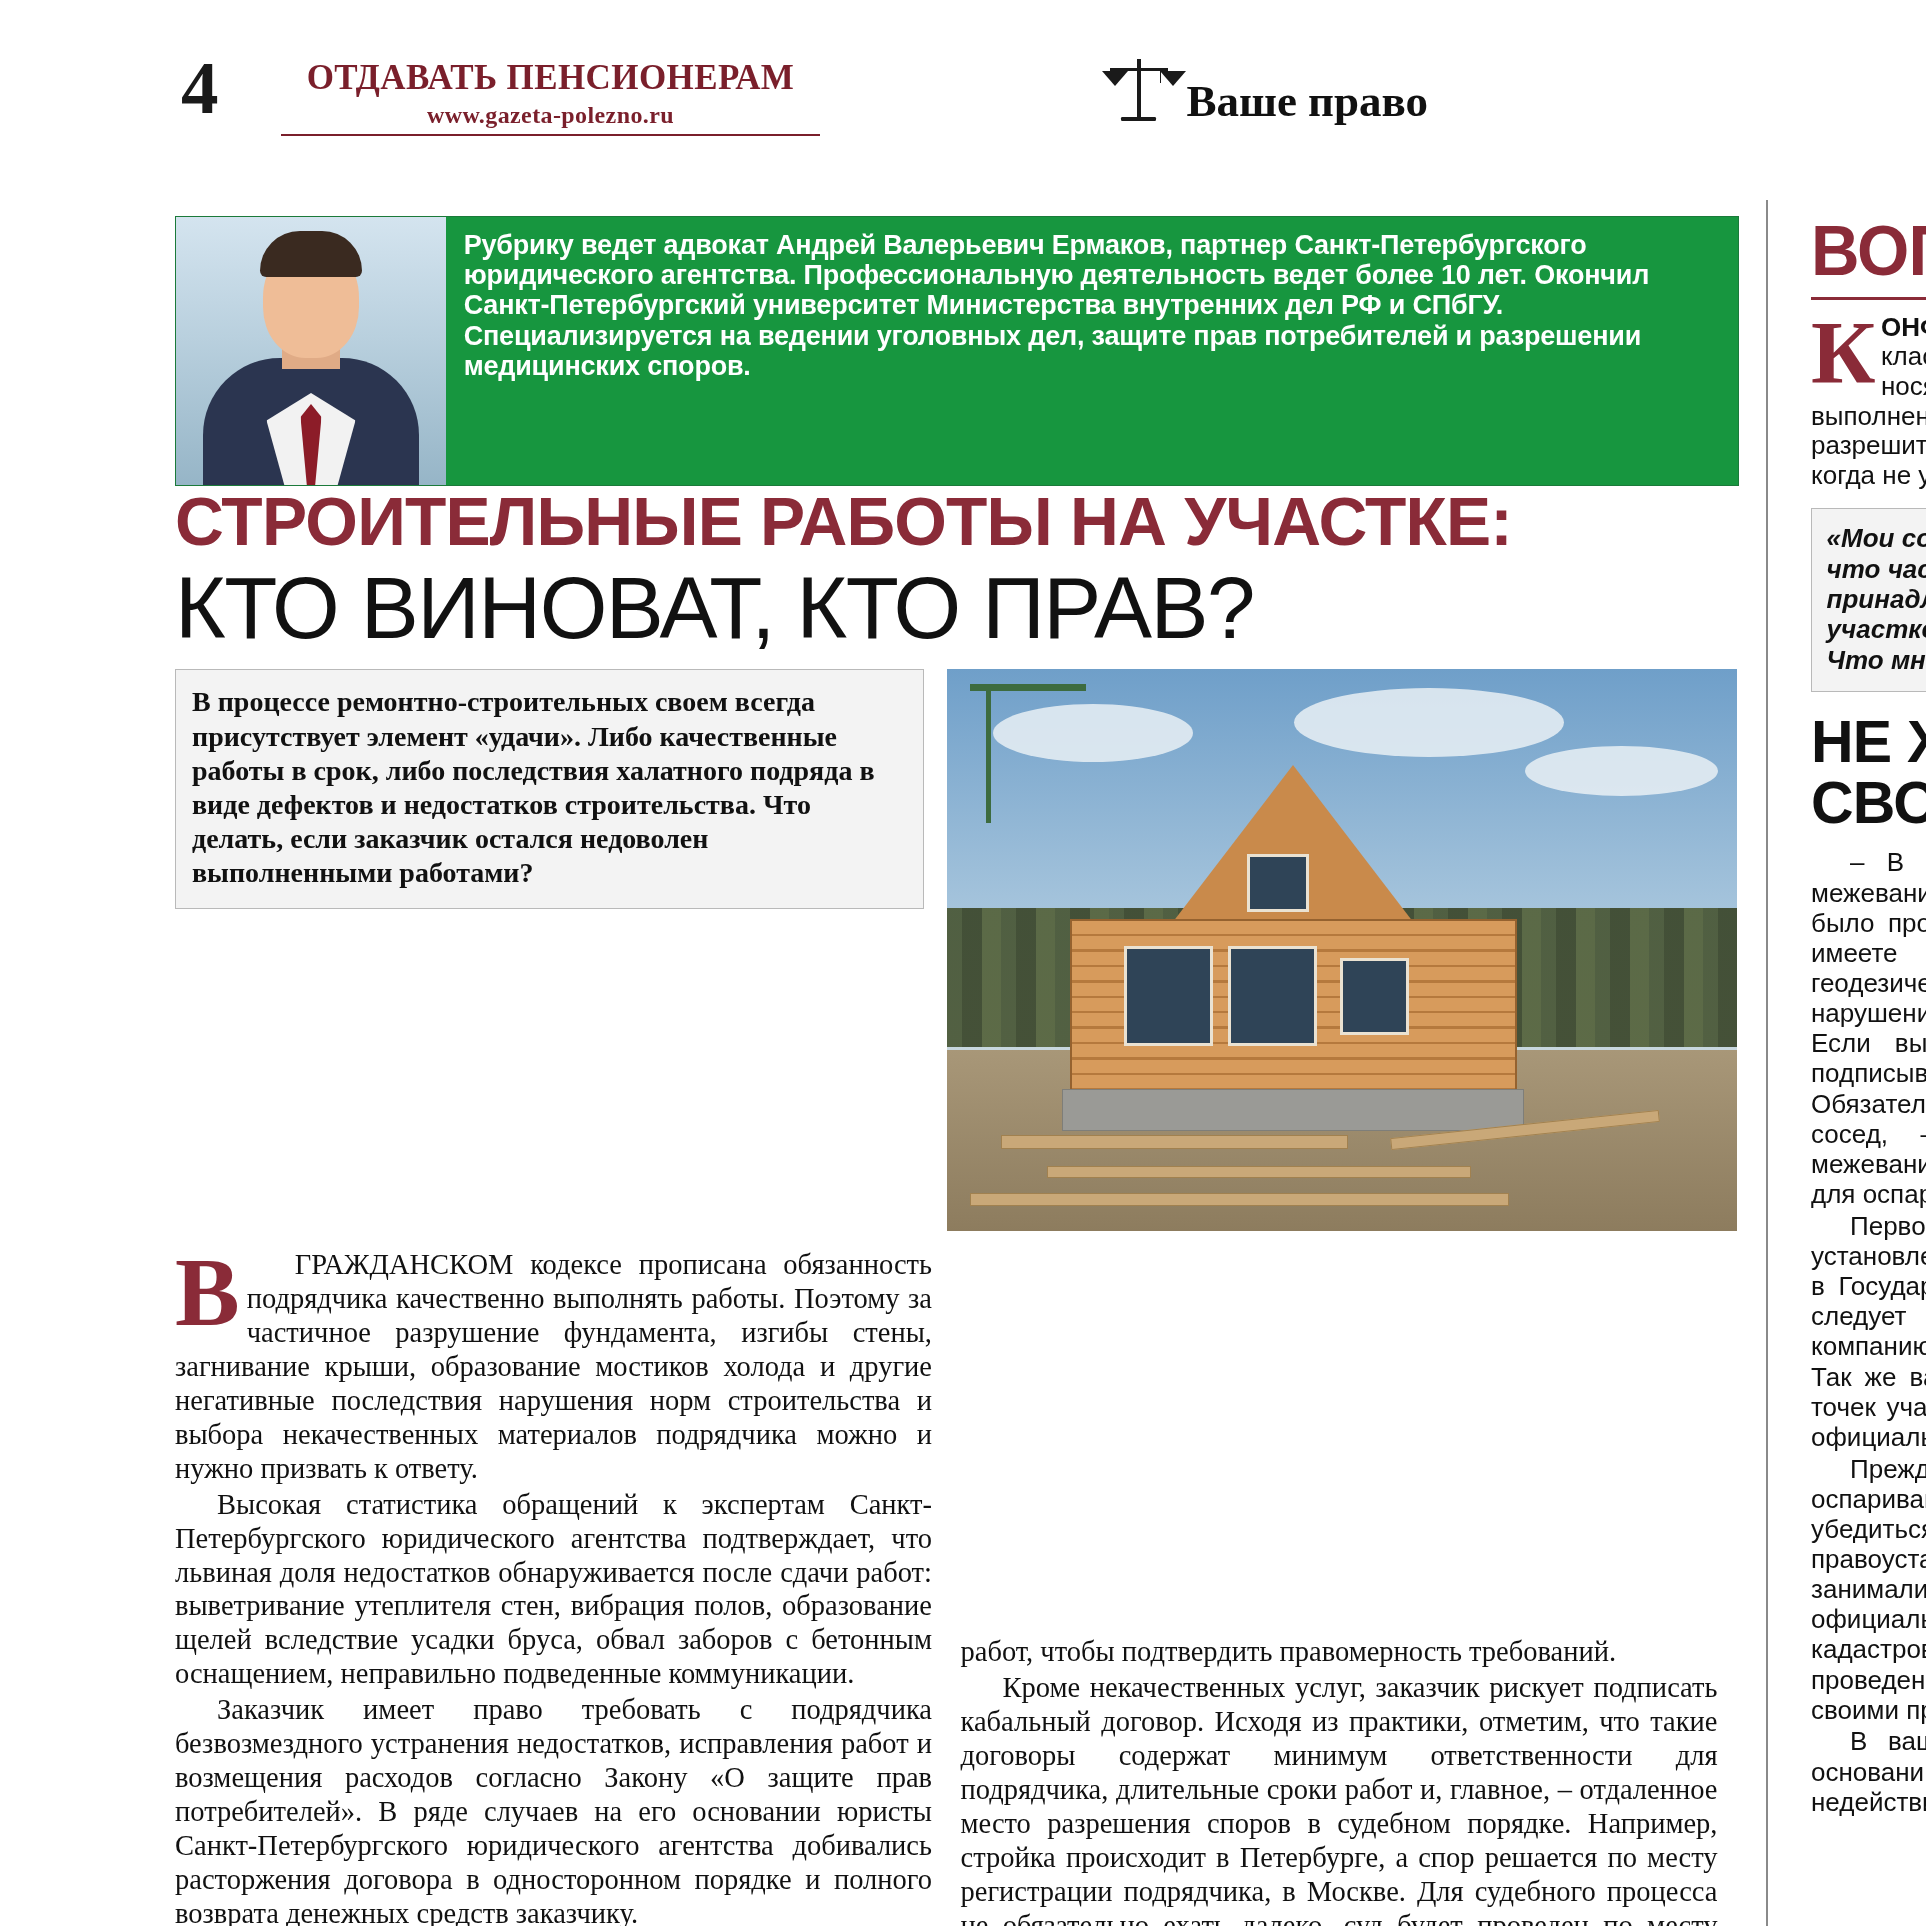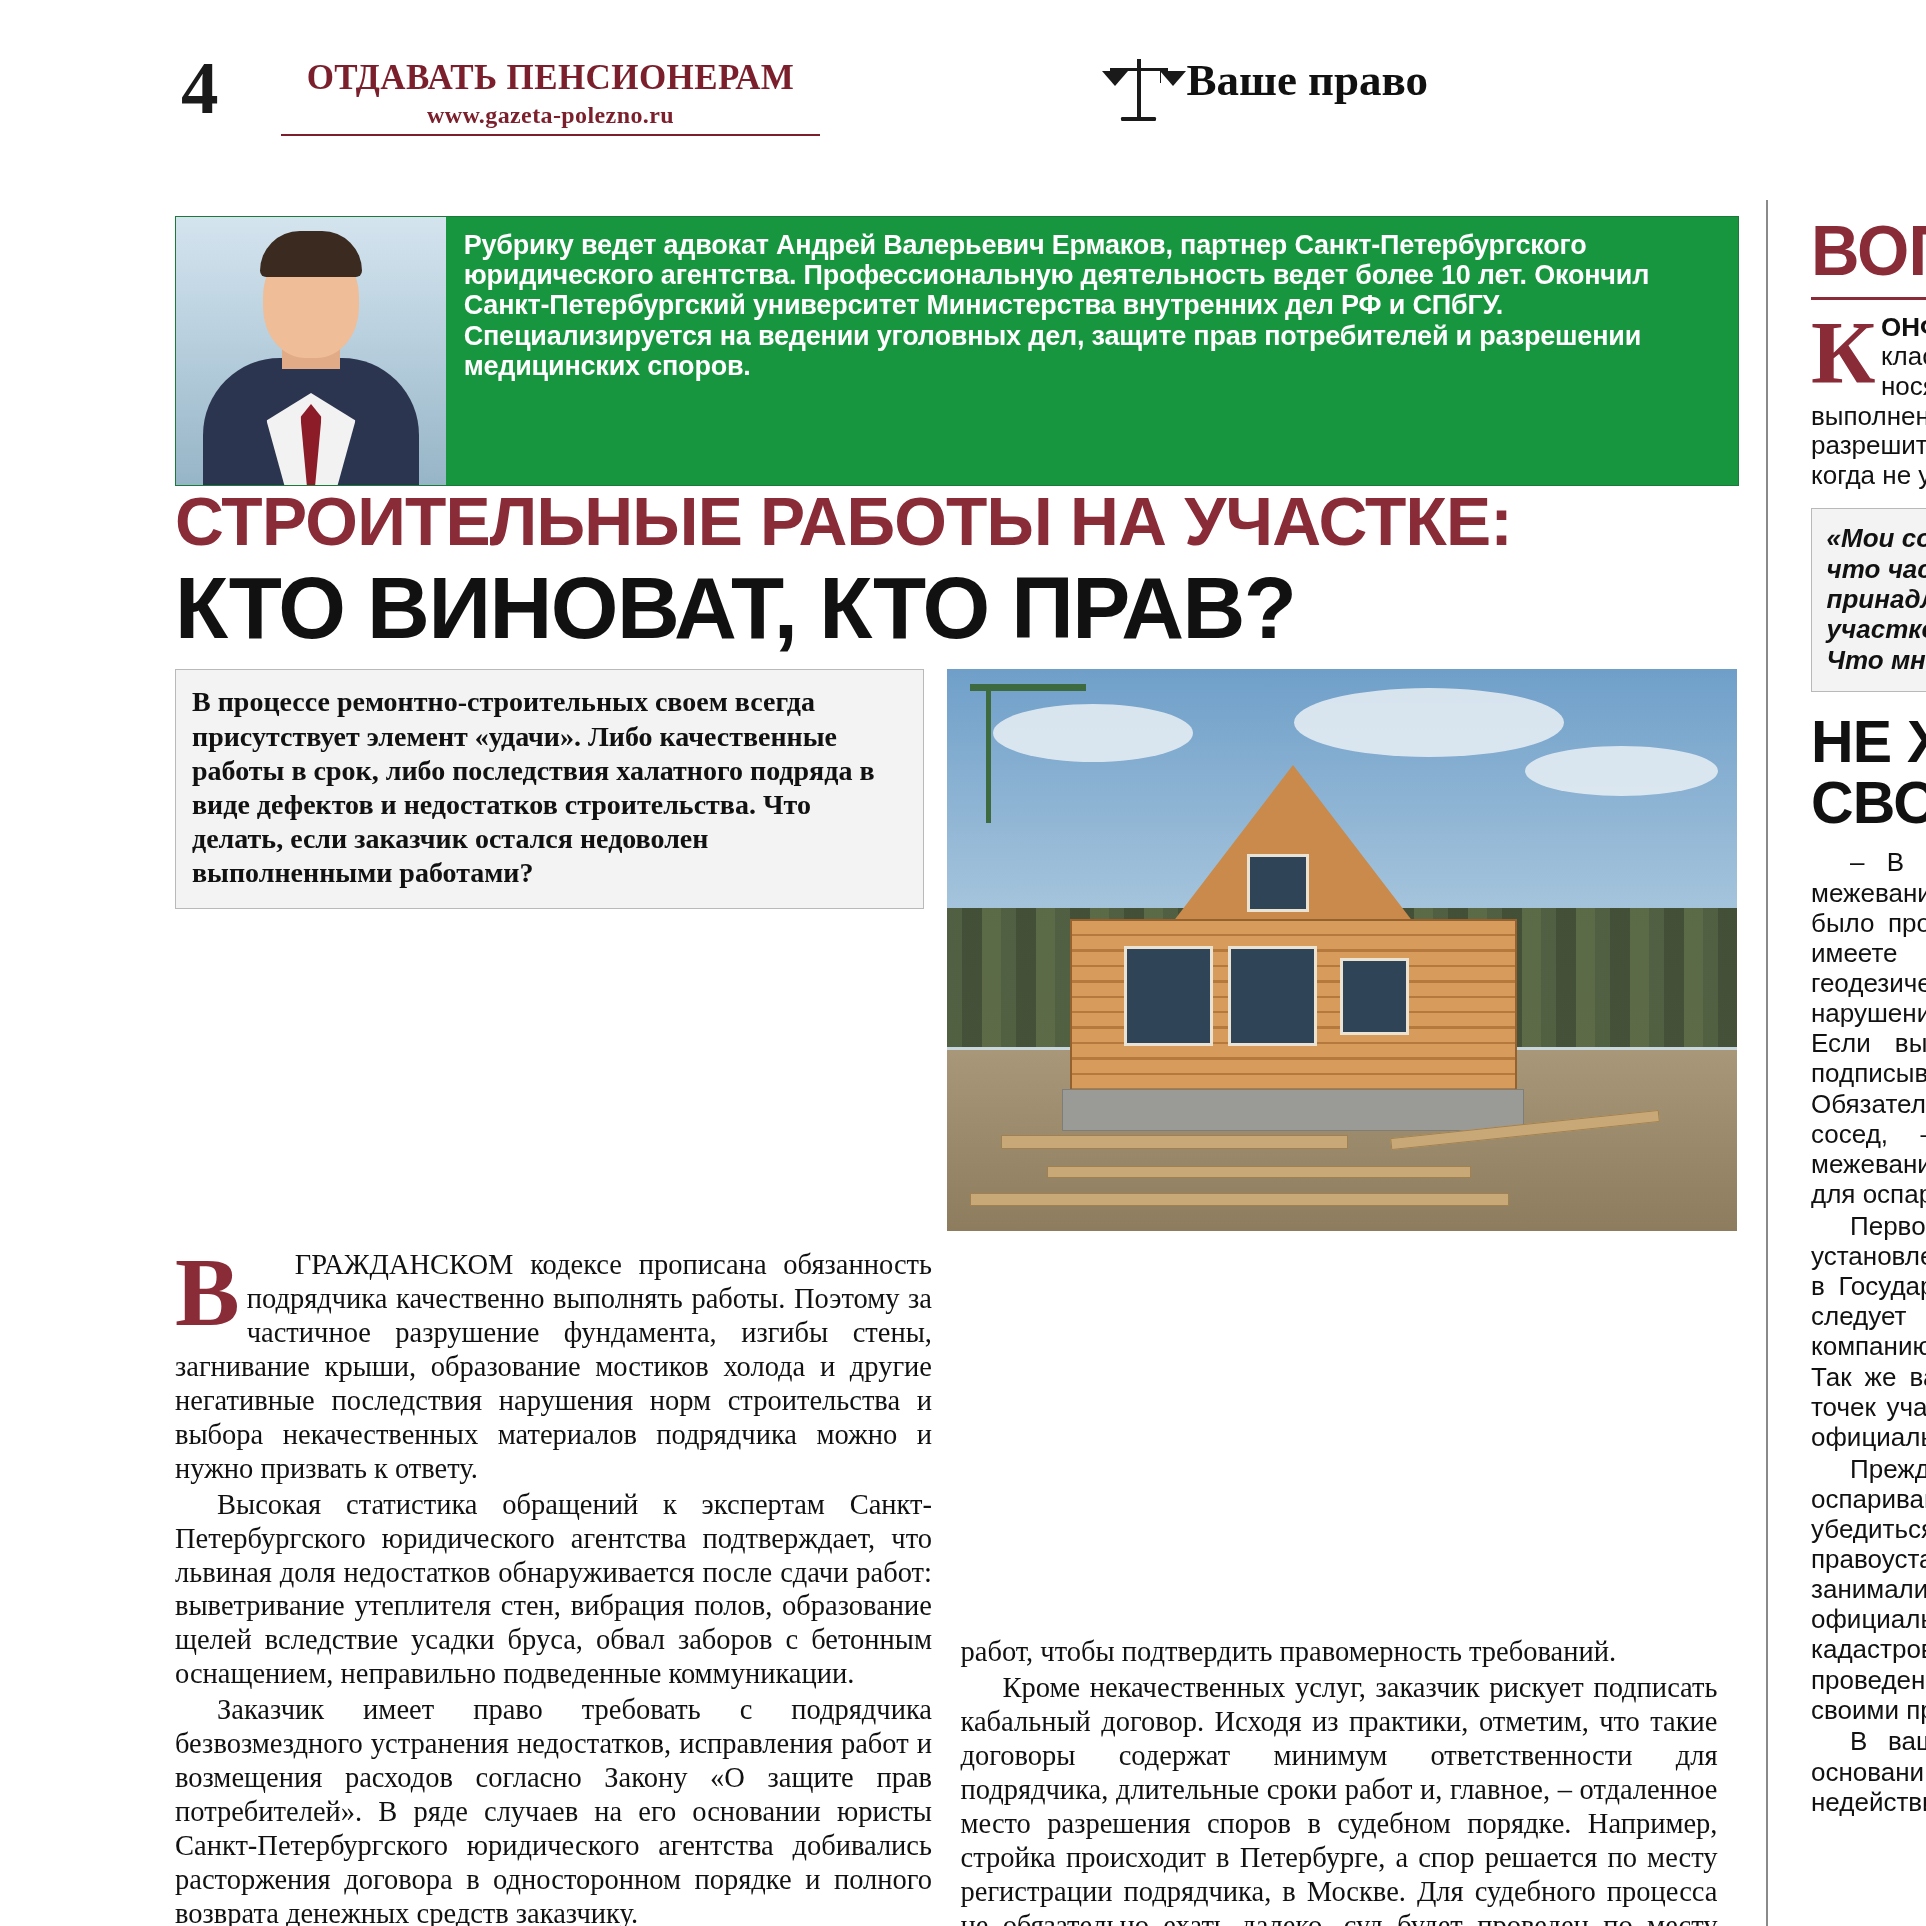--- a/index.html
+++ b/index.html
@@ -59,21 +59,21 @@
   }
   .mh-left .rule {
     margin-top: 5.4px;
     border-top: 2.7px solid #7a1f2b;
     width: 100%;
   }
   .mh-center {
     position: absolute;
     left: 1106px; top: 54px;
     display: flex;
-    align-items: flex-start;
+    align-items: flex-end;
     gap: 15.4px;
   }
   .scales { width: 65px; height: 73px; position: relative; }
   .scales .post { position:absolute; left:31px; top:5.4px; width:3.5px; height:58px; background:#1a1a1a; }
   .scales .beam { position:absolute; left:3.9px; top:14px; width:58px; height:3.1px; background:#1a1a1a; }
   .scales .base { position:absolute; left:15.4px; top:63px; width:35px; height:4.2px; background:#1a1a1a; border-radius:1.2px; }
   .scales .pan  { position:absolute; top:17px; width:0; height:0; border-left:13px solid transparent; border-right:13px solid transparent; border-top:15.4px solid #1a1a1a; }
   .scales .pan.l { left:-3.9px; }
   .scales .pan.r { left:54px; }
   .scales .str { position:absolute; top:17px; width:1.2px; height:11.6px; background:#1a1a1a; }
@@ -154,21 +154,21 @@
     color: #8a2b38;
     letter-spacing: -0.8px;
     line-height: 1.02;
     white-space: nowrap;
     transform: scaleX(0.98);
     transform-origin: left center;
   }
   .hl2 {
     margin-top: 6.2px;
     font-family: "Liberation Sans", sans-serif;
-    font-weight: bold;
+    font-weight: normal;
     font-size: 87px;
     color: #111;
     letter-spacing: -1.5px;
     line-height: 1.0;
     white-space: nowrap;
   }
 
   
   .lead-row {
     margin-top: 18.5px;

